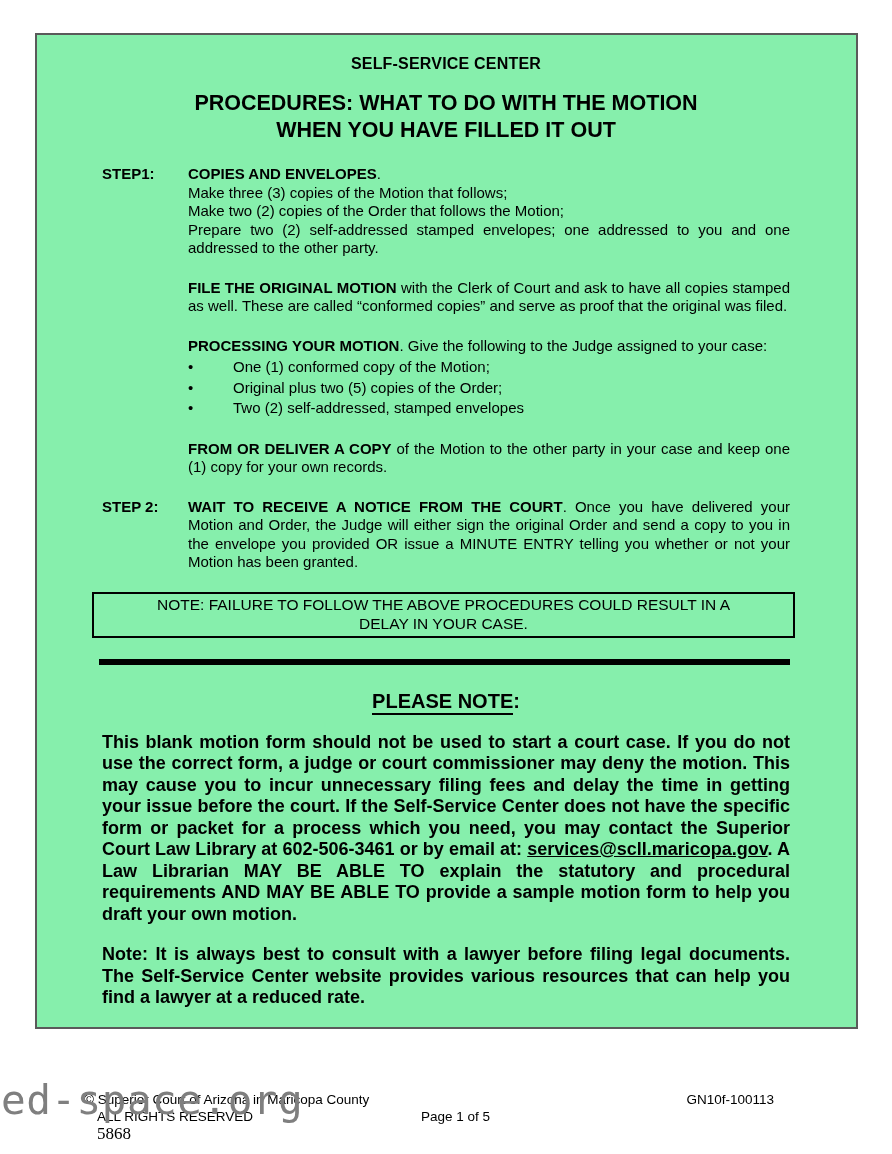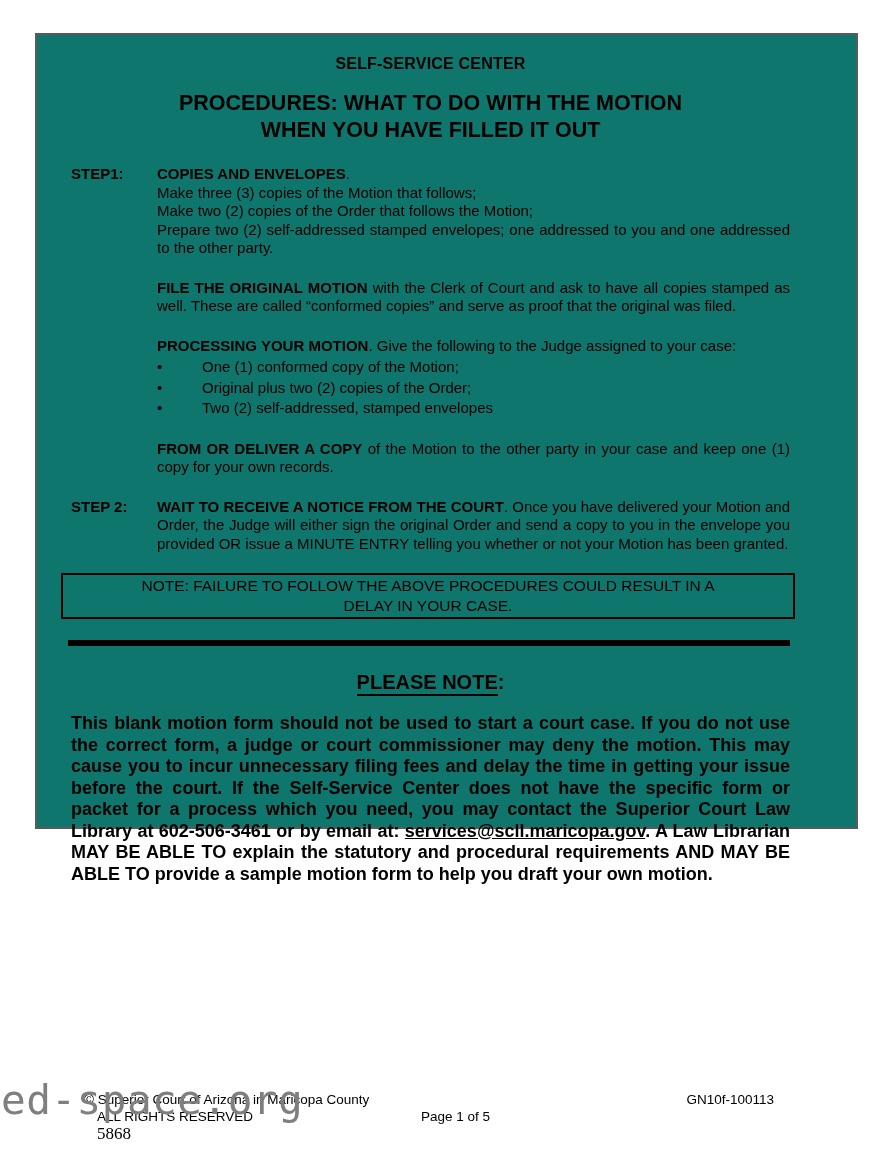--- a/index.html
+++ b/index.html
@@ -4,23 +4,23 @@
 <style>
   html, body { margin:0; padding:0; }
   body {
     width:892px; height:1154px; position:relative;
     background:#ffffff; color:#000;
     font-family:"Liberation Sans", sans-serif;
     overflow:hidden;
   }
   .page {
     position:absolute; left:35px; top:33px;
-    width:823px; height:796px; box-sizing:border-box;
-    border:2px solid #5a5a5a; background:#0f766e;
-    padding:20px 66px 0 34px;
+    width:823px; height:996px; box-sizing:border-box;
+    border:2px solid #5a5a5a; background:#86efac;
+    padding:20px 66px 0 65px;
   }
   .doc-title { font-size:16px; font-weight:bold; text-align:center; letter-spacing:.2px; }
   .main-heading {
     font-size:21.5px; font-weight:bold; text-align:center;
     line-height:27px; margin:17px 0 0 0;
   }
   .step { display:grid; grid-template-columns:86px 1fr; margin-top:21px; font-size:15px; }
   .step-label { font-weight:bold; }
   .b { font-weight:bold; }
   .line { line-height:18.5px; }
@@ -78,21 +78,21 @@
 
       <p class="para block"><span class="b">PROCESSING YOUR MOTION</span><span>.  Give the following to the Judge assigned to your case:</span></p>
 
       <div class="bullets">
         <div class="bullet-row">
             <span>•</span>
             <span>One (1) conformed copy of the Motion;</span>
           </div>
         <div class="bullet-row">
             <span>•</span>
-            <span>Original plus two (2) copies of the Order;</span>
+            <span>Original plus two (5) copies of the Order;</span>
           </div>
         <div class="bullet-row">
             <span>•</span>
             <span>Two (2) self-addressed, stamped envelopes</span>
           </div>
       </div>
 
       <p class="para block"><span class="b">FROM OR DELIVER A COPY</span><span> of the Motion to the other party in your case and keep one (1) copy for your own records.</span></p>
     </div>
   </div>
@@ -110,20 +110,21 @@
   </div>
 
   <div class="divider"></div>
 
   <div class="pn-heading">
     <span class="underlined">PLEASE NOTE</span><span>:</span>
   </div>
 
   <p class="bold-para"><span>This blank motion form should not be used to start a court case.  If you do not use the correct form, a judge or court commissioner may deny the motion.  This may cause you to incur unnecessary filing fees and delay the time in getting your issue before the court.  If the Self-Service Center does not have the specific form or packet for a process which you need, you may contact the Superior Court Law Library at 602-506-3461 or by email at: </span><span class="email">services@scll.maricopa.gov</span><span>.  A Law Librarian MAY BE ABLE TO explain the statutory and procedural requirements AND MAY BE ABLE TO provide a sample motion form to help you draft your own motion.</span></p>
 
+  <p class="bold-para">Note:  It is always best to consult with a lawyer before filing legal documents.  The Self-Service Center website provides various resources that can help you find a lawyer at a reduced rate.</p>
 
   <div class="footer">
     <div class="footer-row1">
       <span>© Superior Court of Arizona in Maricopa County</span>
       <span class="doc-code">GN10f-100113</span>
     </div>
     <div class="footer-row2">
       <span class="rights">ALL RIGHTS RESERVED</span>
       <span class="page-info">Page 1 of 5</span>
     </div>

